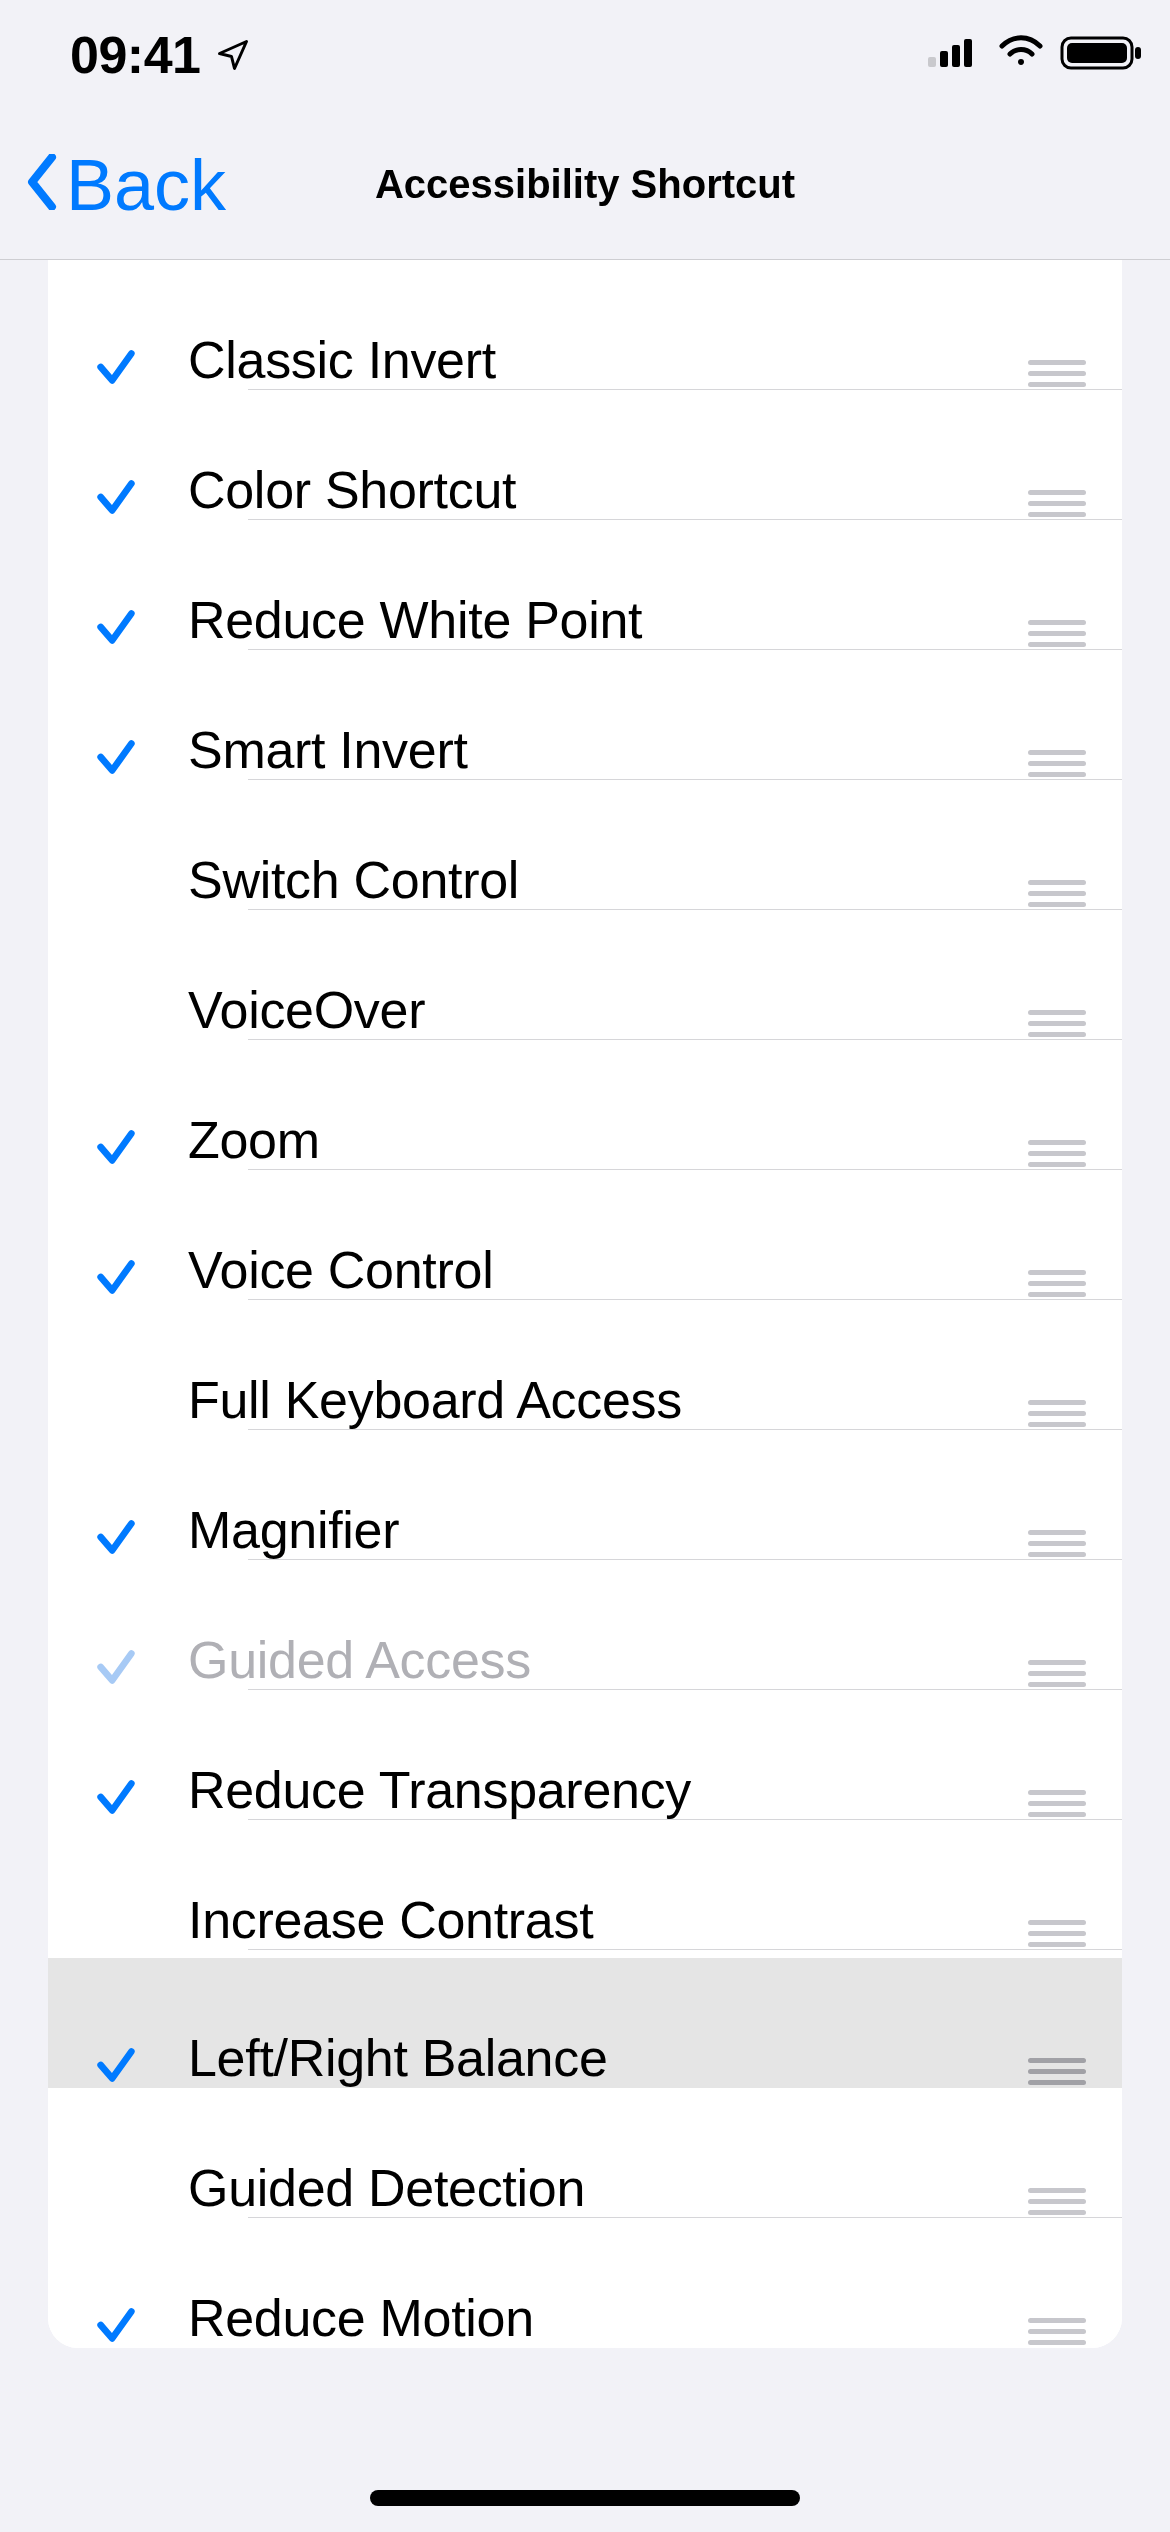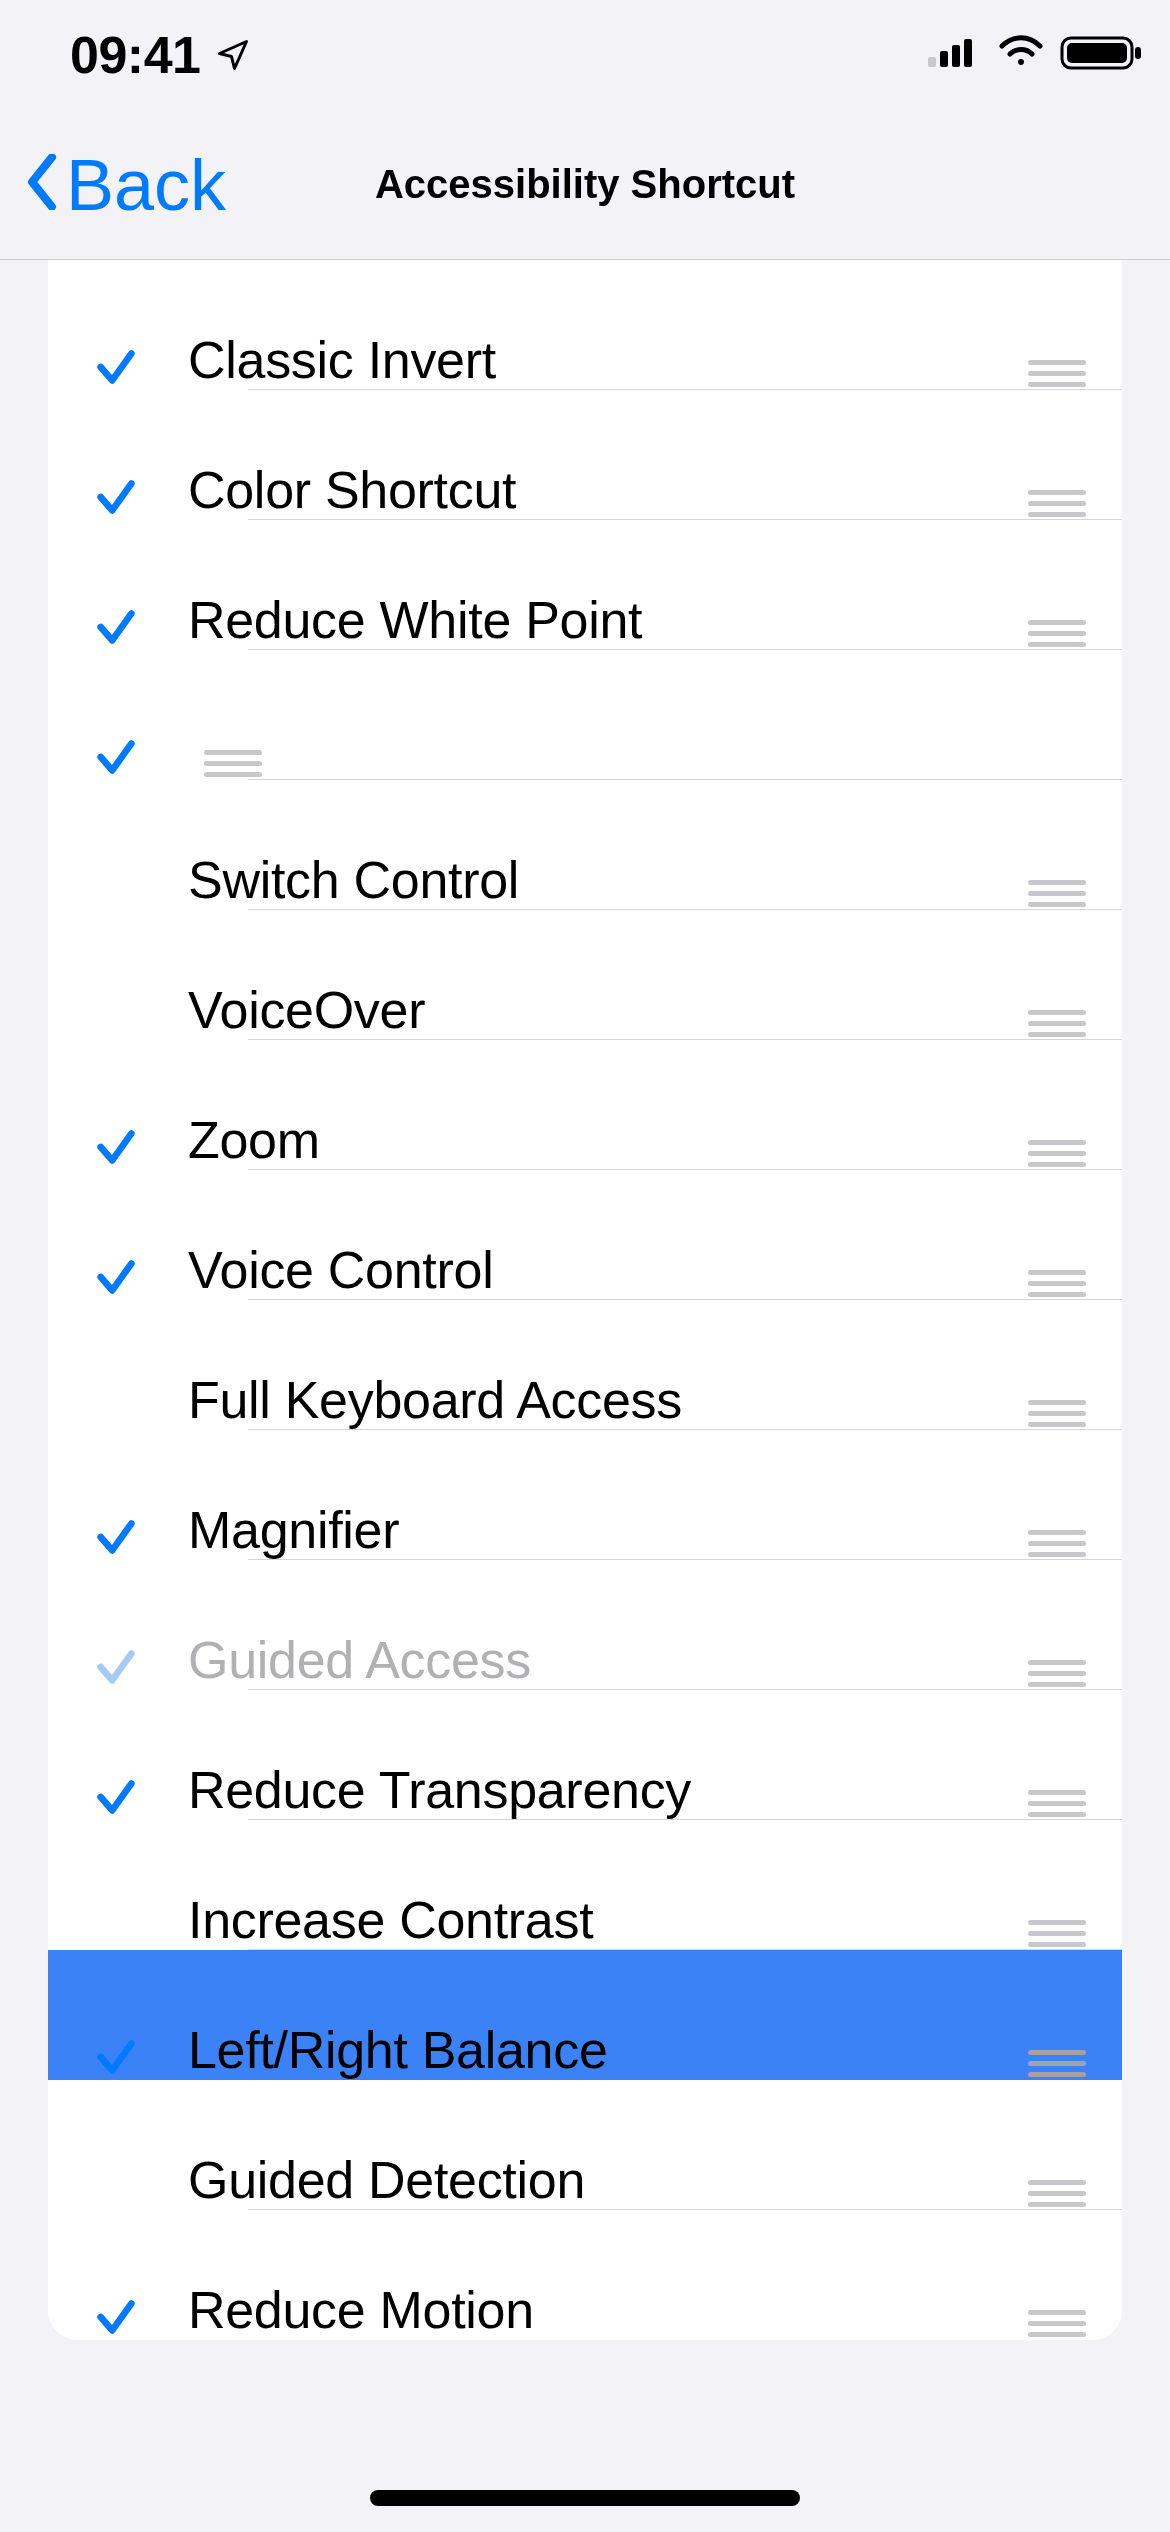--- a/index.html
+++ b/index.html
@@ -78,21 +78,22 @@
   }
   .row {
     display: flex;
     align-items: flex-end;
     height: 130px;
     position: relative;
     background: #fff;
     gap: 20px;
   }
   .row.highlighted {
-    background: #3b82f6;
+    background: #e5e5e5;
+    margin-top: 8px;
   }
   .row.disabled .row-label {
     color: #b0b0b5;
   }
   .row.disabled .check svg path {
     stroke: #a7caf5;
   }
   .check {
     width: 104px;
     display: flex;
@@ -237,20 +238,21 @@
         </svg>
       </div>
       <div class="separator"></div>
     </div>
     <div class="row">
       <div class="check">
         <svg width="46" height="46" viewBox="0 0 24 24">
           <path d="M4 12 L10 19 L20 5" stroke="#007aff" stroke-width="3.5" fill="none" stroke-linecap="round" stroke-linejoin="round"></path>
         </svg>
       </div>
+      <div class="row-label">Smart Invert</div>
       <div class="reorder">
         <svg width="58" height="34" viewBox="0 0 58 34">
           <rect x="0" y="4" width="58" height="5" rx="2.5" fill="#c7c7cc"></rect>
           <rect x="0" y="15" width="58" height="5" rx="2.5" fill="#c7c7cc"></rect>
           <rect x="0" y="26" width="58" height="5" rx="2.5" fill="#c7c7cc"></rect>
         </svg>
       </div>
       <div class="separator"></div>
     </div>
     <div class="row">

